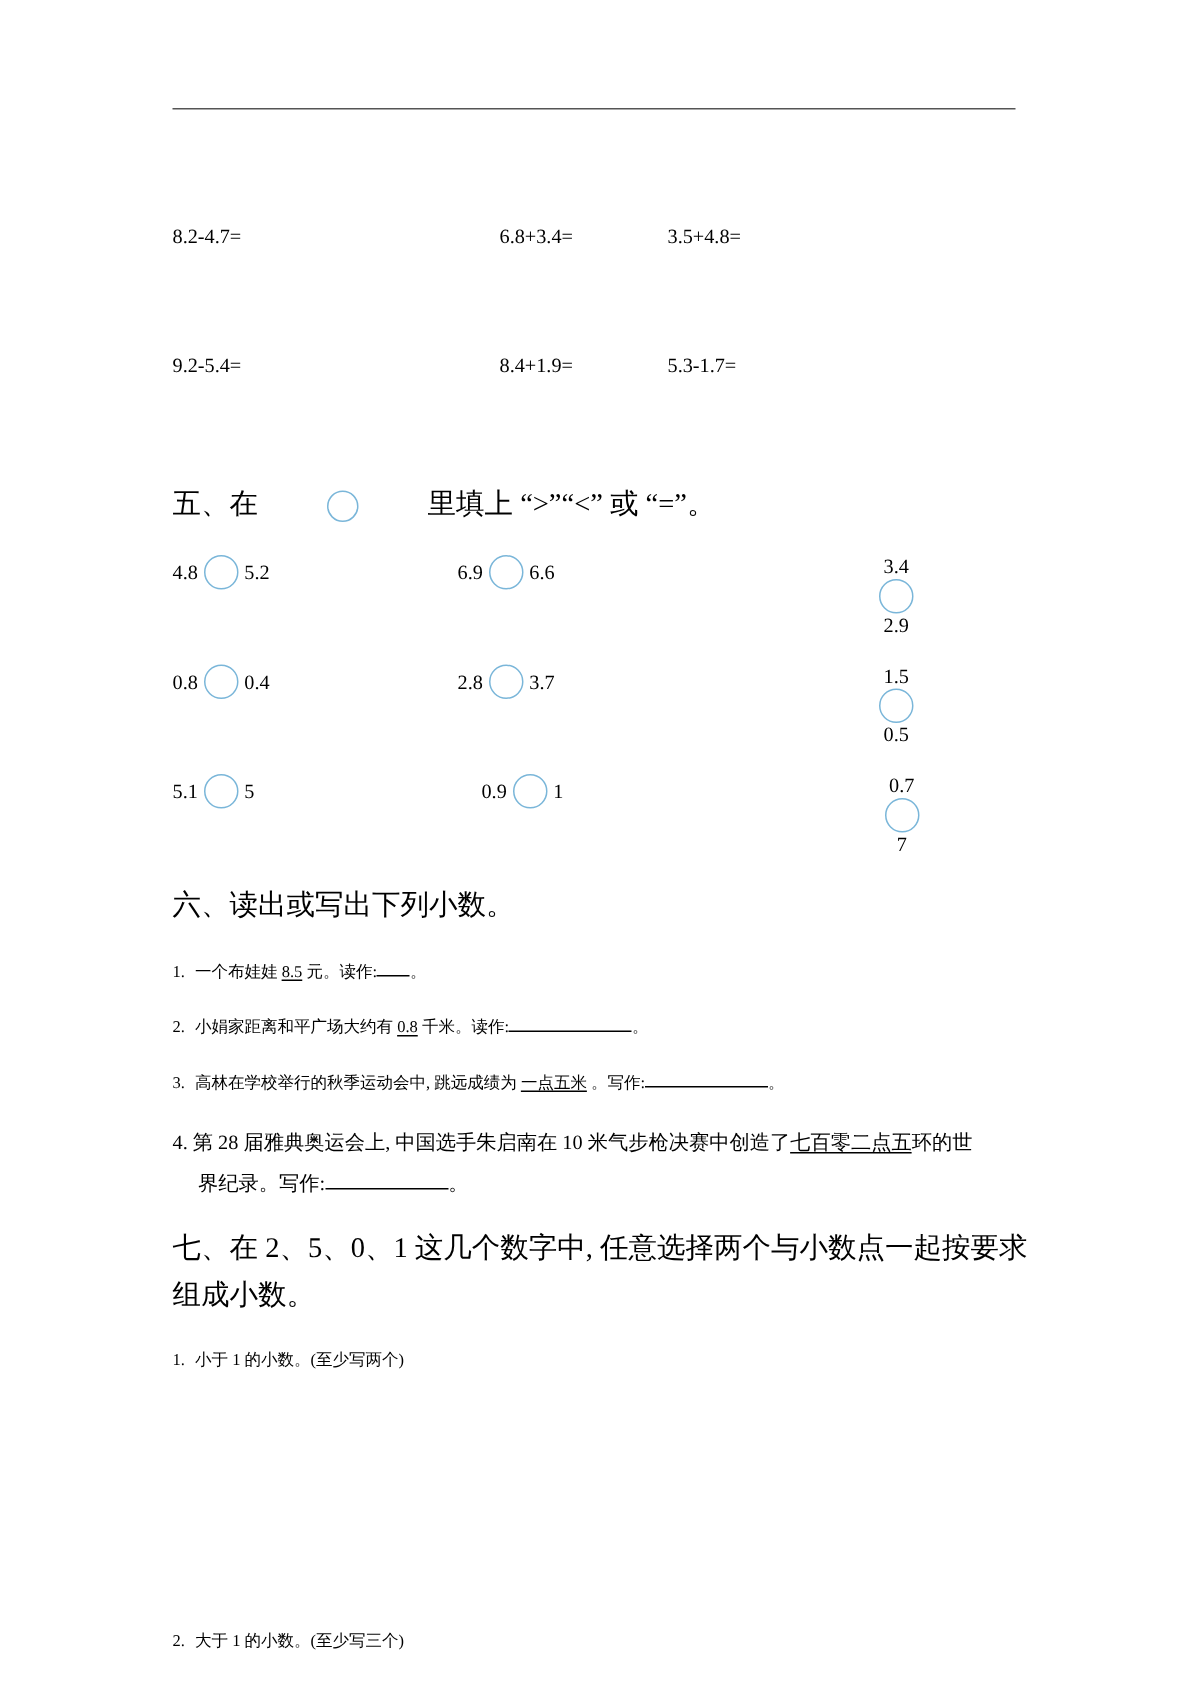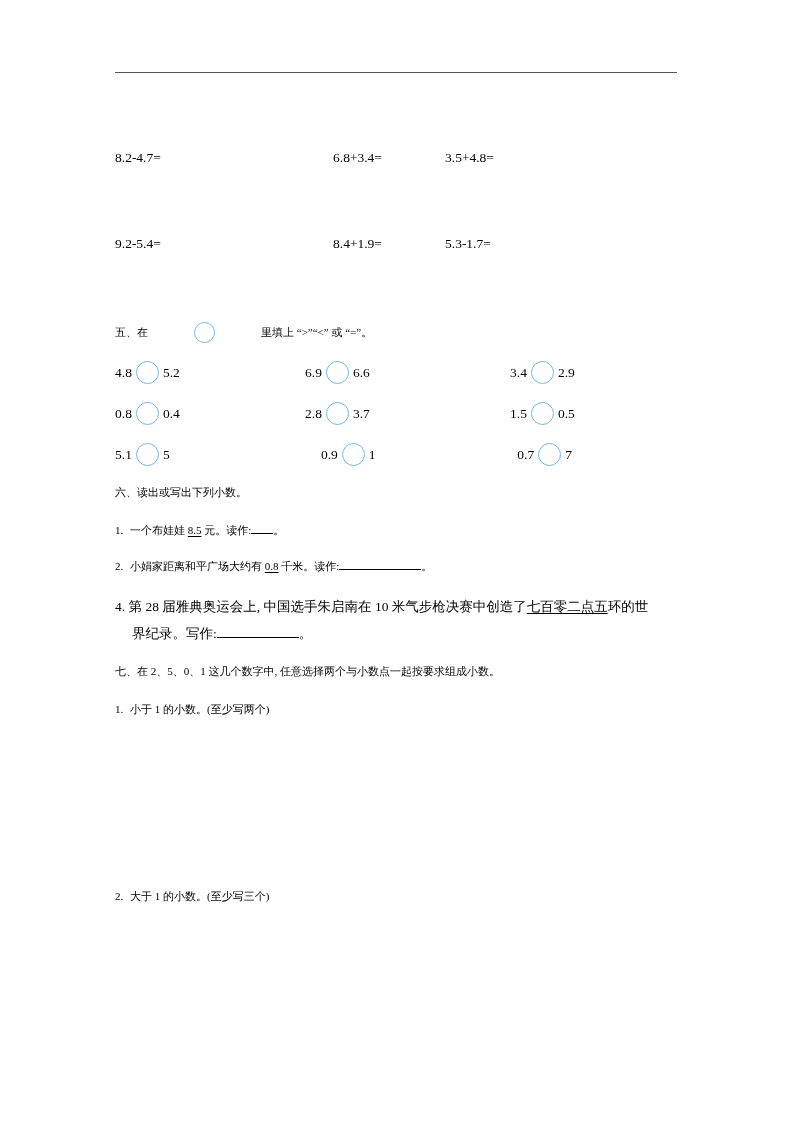--- a/index.html
+++ b/index.html
@@ -39,21 +39,21 @@
     font-size: 13.5px;
     font-family: "Liberation Serif", serif;
     margin-bottom: 70px;
   }
   .calc-row .c1 { width: 155px; }
   .calc-row .c2 { width: 175px; text-align: center; }
   .calc-row .c3 { width: 160px; }
 
   
   .sec-head {
-    font-size: 11px;
+    font-size: 19px;
     margin-bottom: 18px;
     line-height: 1.6;
     gap: 44px;
   }
   .sec-head.with-circle {
     display: flex;
     align-items: center;
   }
   .circle-inline {
     display: inline-block;
@@ -80,21 +80,21 @@
   .cmp-circle {
     display: inline-block;
     width: 21px;
     height: 21px;
     border: 1px solid #7ab6d9;
     border-radius: 50%;
     margin: 0 4px;
   }
   .cmp-col1 { width: 190px; }
   .cmp-col2 { width: 205px; }
-  .cmp-col3 { width: 175px; }
+  .cmp-col3 { width: 175px; flex-direction: column; }
 
   
   .cmp-row.r3 .cmp-col1 { width: 215px; }
   .cmp-row.r3 .cmp-col2 { width: 205px; }
 
   
   .q-line {
     font-size: 11px;
     line-height: 1.9;
     margin-bottom: 16px;
@@ -211,20 +211,26 @@
       <span>元。读作:</span><span class="blank-short"></span><span>。</span>
     </div>
 
     <div class="q-line">
       <span class="idx">2.</span>
       <span>小娟家距离和平广场大约有</span>
       <span class="uline">0.8</span>
       <span>千米。读作:</span><span class="blank-long"></span><span>。</span>
     </div>
 
+    <div class="q-line">
+      <span class="idx">3.</span>
+      <span>高林在学校举行的秋季运动会中, 跳远成绩为</span>
+      <span class="uline">一点五米</span>
+      <span>。写作:</span><span class="blank-long"></span><span>。</span>
+    </div>
 
     <div class="q-wrap">
       <div>
         <span class="idx">4.</span>
         <span>第 28 届雅典奥运会上, 中国选手朱启南在 10 米气步枪决赛中创造了</span><span class="uline">七百零二点五</span><span>环的世</span>
       </div>
       <div class="indent-cont">
         <span>界纪录。写作:</span><span class="blank-long"></span><span>。</span>
       </div>
     </div>

